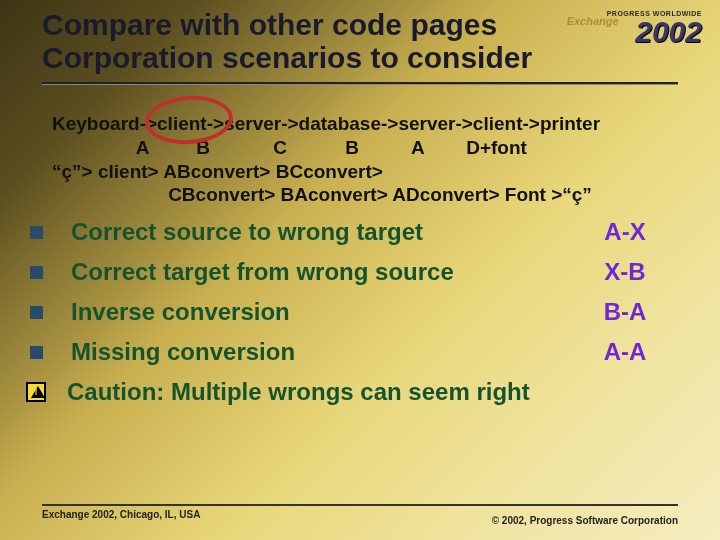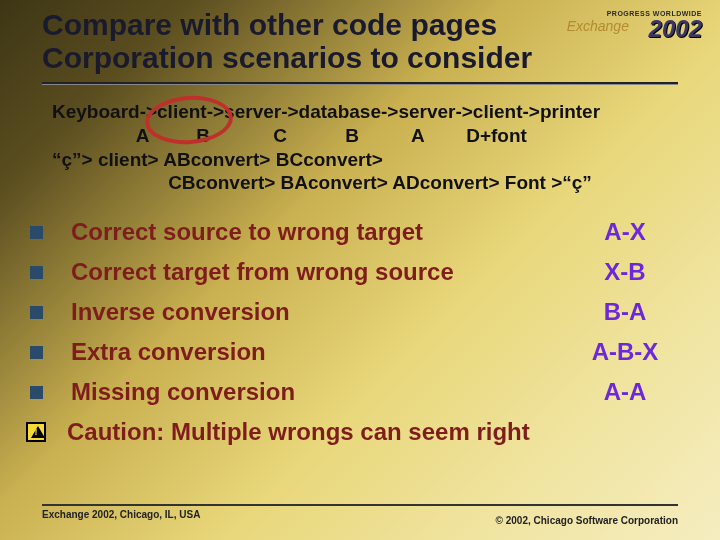--- a/index.html
+++ b/index.html
@@ -31,27 +31,27 @@
   }
 
   
   .logo {
     position: absolute;
     right: 18px; top: 10px;
     text-align: right;
     line-height: 1;
   }
   .logo .small { font-size: 7px; font-weight: bold; letter-spacing: 0.5px; color: #2a2a2a; display: block; }
-  .logo .year { font-size: 24px; font-weight: 900; font-style: italic; color: #3a3668; text-shadow: 1px 1px 0 #000; }
-  .logo .exch { font-size: 14px; font-weight: normal; font-style: italic; color: #b38b2e; position: absolute; left: -40px; bottom: 8px; }
+  .logo .year { font-size: 30px; font-weight: 900; font-style: italic; color: #3a3668; text-shadow: 1px 1px 0 #000; }
+  .logo .exch { font-size: 11px; font-weight: bold; font-style: italic; color: #b38b2e; position: absolute; left: -40px; bottom: 20px; }
 
   
   .body-box {
     position: absolute;
-    left: 52px; top: 100px;
+    left: 52px; top: 112px;
     font-size: 19px;
     font-weight: bold;
     color: #111;
     line-height: 1.25;
   }
   .body-box .row { white-space: pre; }
 
   
   .ellipse {
     position: absolute;
@@ -101,21 +101,21 @@
     content: "!";
     position: absolute;
     left: 0; right: 0; top: 3px;
     text-align: center;
     font-size: 9px; font-weight: bold;
     color: #f7d935;
   }
   .bullet-text {
     font-size: 24px;
     font-weight: bold;
-    color: #7f1d1d;
+    color: #14532d;
     flex: 1;
   }
   .bullet-code {
     font-size: 24px;
     font-weight: bold;
     color: #6d28d9;
     width: 130px;
     text-align: center;
   }
 
@@ -180,31 +180,26 @@
       <div class="bullet-text">Correct target from wrong source</div>
       <div class="bullet-code">X-B</div>
     </div>
     <div class="bullet-row">
       <div class="bullet-sq"></div>
       <div class="bullet-text">Inverse conversion</div>
       <div class="bullet-code">B-A</div>
     </div>
     <div class="bullet-row">
       <div class="bullet-sq"></div>
-      <div class="bullet-text">Extra conversion</div>
-      <div class="bullet-code">A-B-X</div>
-    </div>
-    <div class="bullet-row">
-      <div class="bullet-sq"></div>
       <div class="bullet-text">Missing conversion</div>
       <div class="bullet-code">A-A</div>
     </div>
     <div class="bullet-row">
       <div class="caution-icon"></div>
       <div class="bullet-text">Caution: Multiple wrongs can seem right</div>
     </div>
   </div>
 
   <div class="footer-rule"></div>
   <div class="footer-left">Exchange 2002, Chicago, IL, USA</div>
-  <div class="footer-right">© 2002, Chicago Software Corporation</div>
+  <div class="footer-right">© 2002, Progress Software Corporation</div>
 
 </div>
 
 </body></html>

